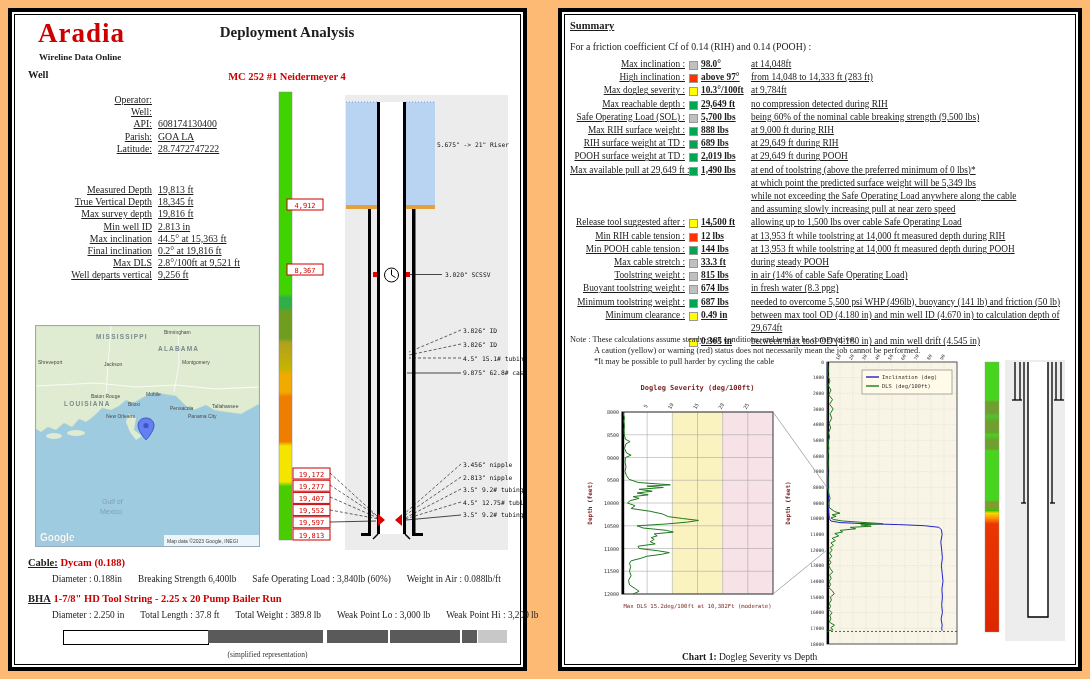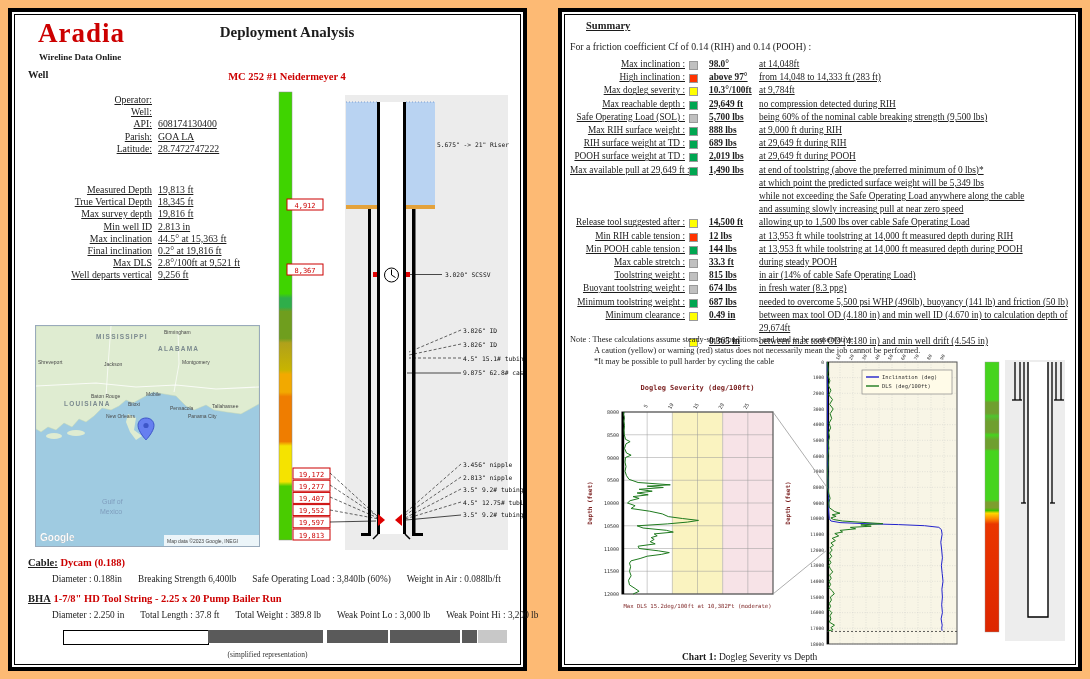--- a/index.html
+++ b/index.html
@@ -26,27 +26,27 @@
   .wvalue{flex:1;}
   #map{left:23px;top:313px;width:223px;height:220px;border:1px solid #9ab;}
   .cable-line{left:16px;top:545px;font-size:10.5px;}
   #cable-specs{left:40px;top:562px;font-size:9.3px;}
   #bha-line{top:581px;}
   #bha-specs{left:40px;top:598px;font-size:9.3px;}
   .spec{margin-right:16px;white-space:nowrap;}
   .tseg{position:absolute;top:618px;height:13px;}
   #ts-note{left:0;top:638px;width:511px;text-align:center;font-size:7.5px;color:#333;}
   
-  #sum-title{left:24px;top:8px;font-size:10.5px;font-weight:bold;text-decoration:underline;}
+  #sum-title{left:8px;top:8px;font-size:10.5px;font-weight:bold;text-decoration:underline;}
   #sum-intro{left:8px;top:29px;font-size:9.8px;}
   #sum-rows{left:8px;top:46px;right:4px;}
   .srow{display:flex;font-size:9.3px;line-height:13.2px;text-decoration:underline;}
   .slabel{width:115px;text-align:right;padding-right:4px;white-space:nowrap;}
   .ssq{flex:0 0 7px;width:7px;height:7px;margin-top:3px;border:0.5px solid #999;}
-  .sval{width:50px;padding-left:11px;white-space:nowrap;}
+  .sval{width:50px;padding-left:3px;white-space:nowrap;}
   .sdesc{flex:1;}
   #sum-notes{left:8px;top:322px;font-size:8.3px;line-height:11px;}
   .note-ind{padding-left:24px;}
   #chart1-caption{left:120px;top:640px;font-size:9.5px;}
   text{font-family:"DejaVu Sans Mono",monospace;}
   .maplab{font-family:"Liberation Sans",sans-serif;}
 </style>
 </head>
 <body>
 

